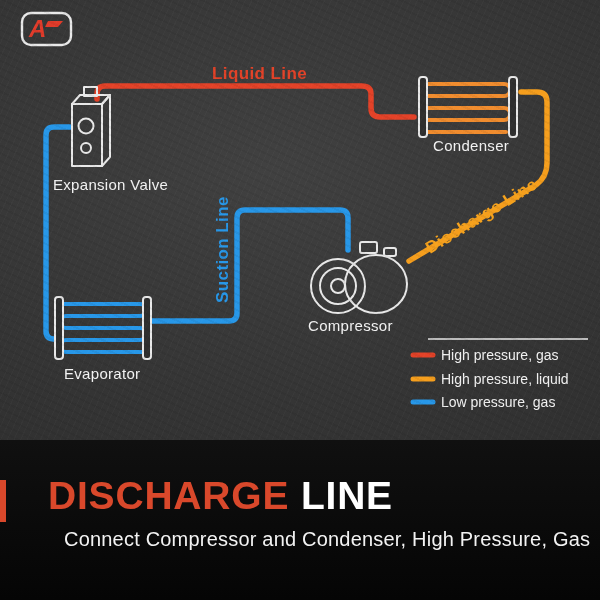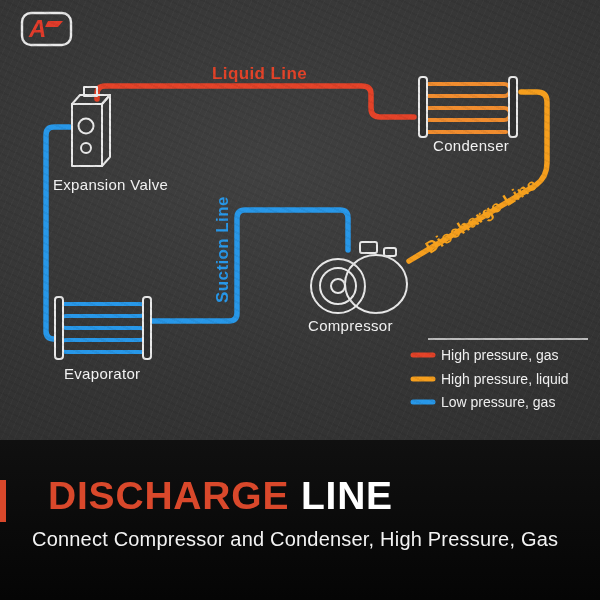--- a/index.html
+++ b/index.html
@@ -44,21 +44,21 @@
   }
   .footer .accent-bar{
     position:absolute;left:0;top:40px;width:6px;height:42px;background:#d9482b;
   }
   .footer-title{
     position:absolute;left:48px;top:34px;
     font-size:39px;font-weight:bold;letter-spacing:.8px;color:#ffffff;white-space:nowrap;
   }
   .footer-title .hl{color:#d9482b;}
   .footer-sub{
-    position:absolute;left:32px;top:88px;
+    position:absolute;left:64px;top:88px;
     font-size:20px;color:#f3f3f3;letter-spacing:.2px;white-space:nowrap;
   }
 </style>
 </head>
 <body>
 
 <div class="diagram-area">
 
   <div class="brand-logo">
     <svg width="54" height="38" viewBox="0 0 54 38">

